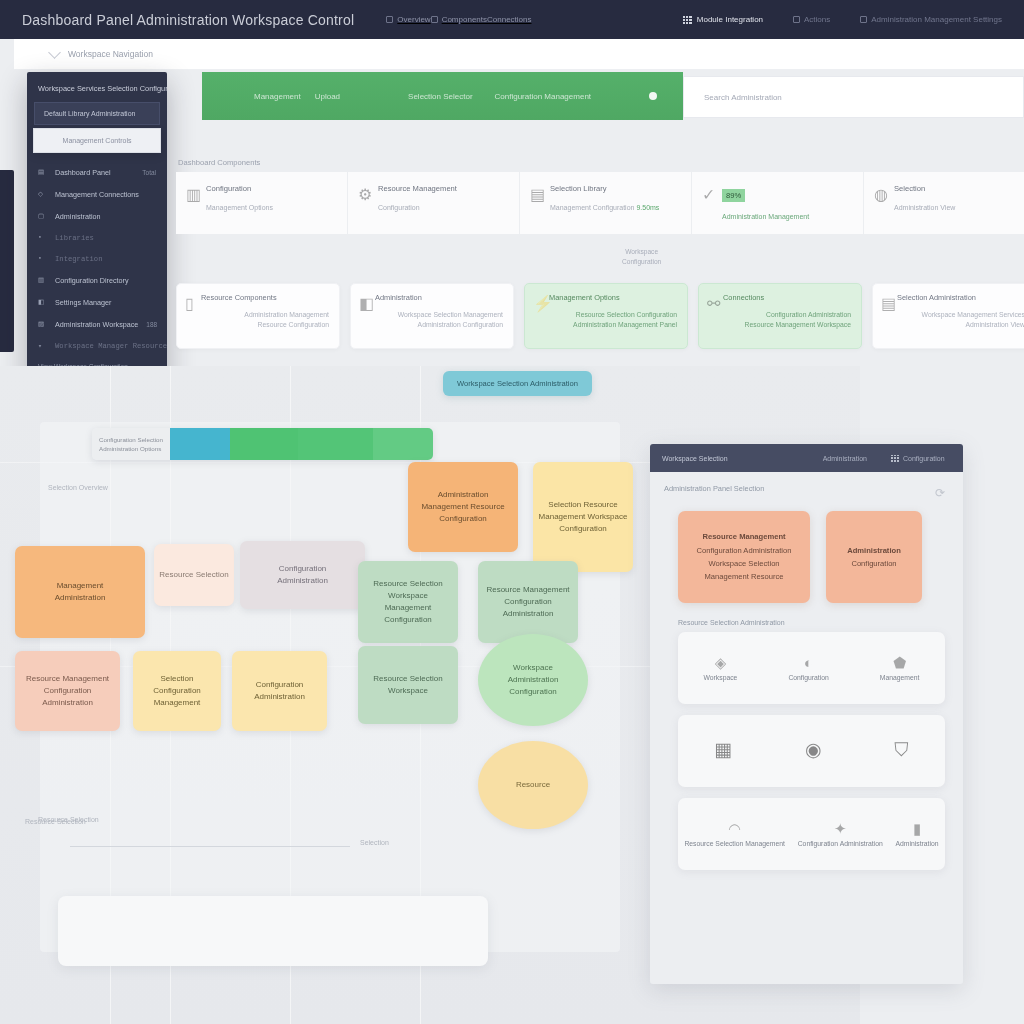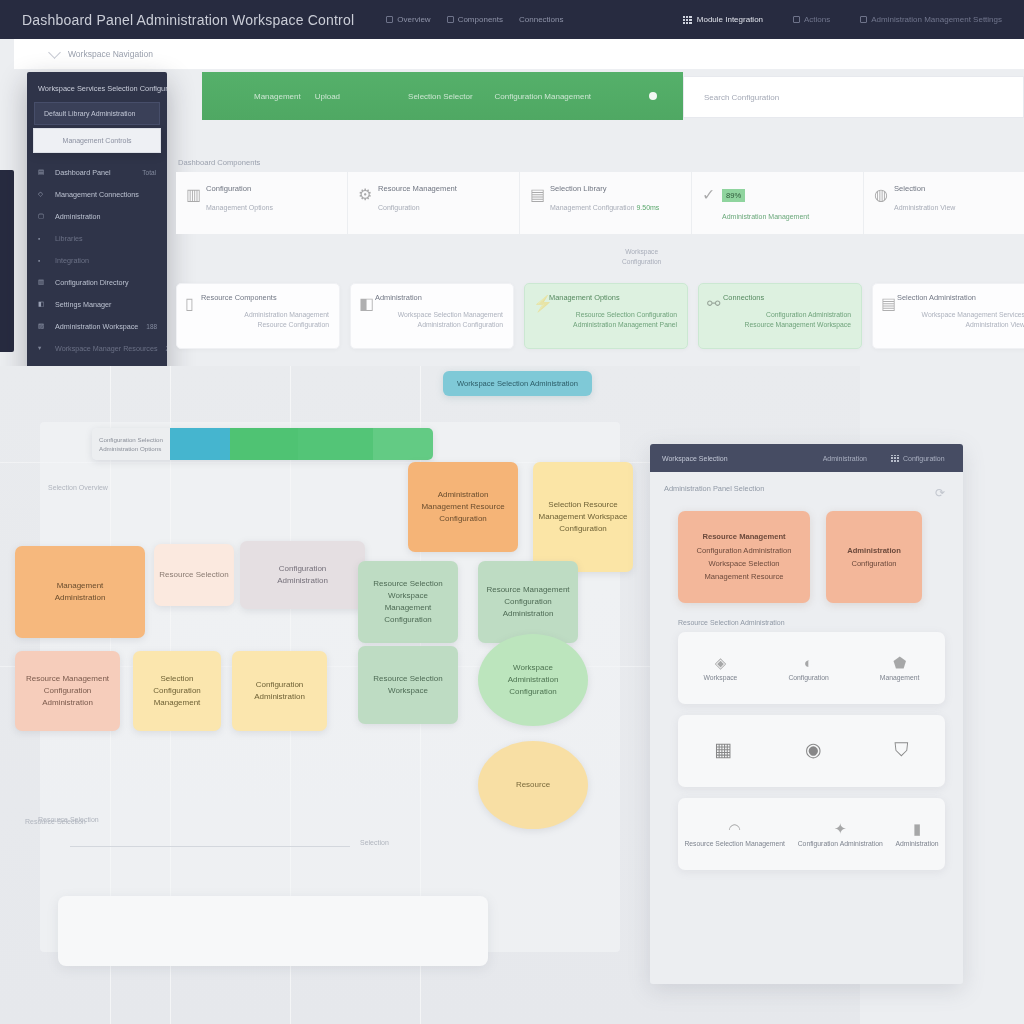--- a/index.html
+++ b/index.html
@@ -17,21 +17,21 @@
     position: absolute; left: 0; top: 0; width: 1024px; height: 39px;
     background: #272b40;
     display: flex; align-items: center;
     padding: 0 22px; gap: 0;
     filter: blur(0.35px);
   }
   .brand {
     color: #d8dbe4; font-size: 14px; letter-spacing: .2px;
     white-space: nowrap; opacity: .92;
   }
-  .topnav-links { display: flex; gap: 16px; margin-left: 32px; }
+  .topnav-links { display: flex; margin-left: 32px; text-decoration: underline; }
   .topnav-link {
     color: #8e93a8; font-size: 8px; white-space: nowrap;
     display: flex; align-items: center; gap: 4px;
   }
   .tn-ico {
     width: 7px; height: 7px; border: 1px solid #7d melted; opacity:.8;
   }
   .tn-ico { border: 1px solid #81869c; border-radius: 1px; display:inline-block; }
   .topnav-right { margin-left: auto; display: flex; align-items: center; gap: 30px; }
   .tn-badge {
@@ -95,21 +95,21 @@
     color: #8b90a0; font-size: 7px; padding: 8px 9px; text-align: center;
     box-shadow: 0 3px 9px rgba(0,0,0,.12);
   }
   .dp-row {
     display: flex; align-items: center; gap: 8px;
     padding: 6.5px 11px; color: #bcc2d1; font-size: 7.2px; white-space: nowrap;
   }
   .dp-row .ic { width: 9px; color: #99a0b3; font-size: 6.5px; flex: 0 0 9px; }
   .dp-row .tail { margin-left: auto; color: #7c melted; }
   .dp-row .tail { margin-left: auto; color: #838a9e; font-size: 6.5px; }
-  .dp-row.dim { color: #7e8499; opacity: .75; }
+  .dp-row.dim { color: #7e8499; opacity: .75; font-family: Liberation Mono, monospace; }
   .dp-caption { color: #8f96a9; font-size: 6.6px; padding: 7px 11px 3px; white-space: nowrap; }
   .dp-foot { color: #9aa1b4; font-size: 6.8px; padding: 8px 11px 2px; border-top: 1px solid #3c melted; }
   .dp-foot { border-top: 1px solid #3c4259; }
   .dp-foot2 { color: #6f7589; font-size: 6.2px; padding: 1px 11px 10px 22px; }
 
   
   .edgechip {
     position: absolute; left: 0; top: 170px; width: 14px; height: 182px;
     background: #272b40; border-radius: 0 2px 2px 0;
   }
@@ -317,21 +317,21 @@
       <span class="gb-item">Upload</span>
     </div>
     <div class="gb-group2">
       <span class="gb-item">Selection Selector</span>
       <span class="gb-item">Configuration Management</span>
       <span class="gb-dot"></span>
     </div>
   </div>
 
   <div class="searchwrap">
-    <span class="search-ph">Search Configuration</span>
+    <span class="search-ph">Search Administration</span>
   </div>
 
   <div class="edgechip"></div>
 
   <div class="darkpanel">
     <div class="dp-title">Workspace Services Selection Configuration</div>
     <div class="dp-sel">Default Library Administration</div>
     <div class="dp-white">Management Controls</div>
 
     <div class="dp-row">

